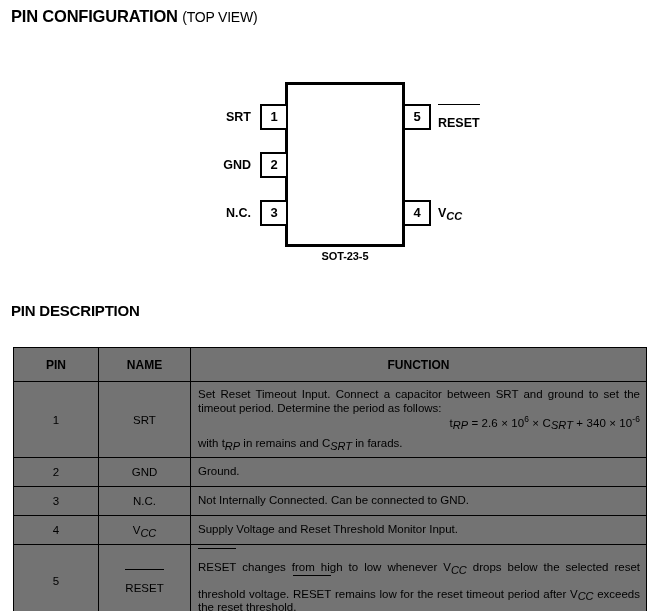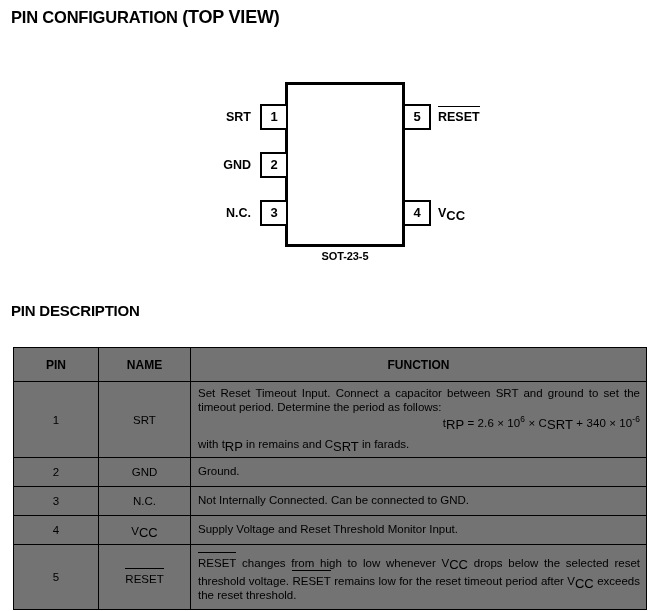--- a/index.html
+++ b/index.html
@@ -22,22 +22,22 @@
     font-weight: bold;
     letter-spacing: -0.2px;
     white-space: nowrap;
   }
   #pin-config-heading {
     left: 11px;
     top: 7px;
     font-size: 16.5px;
   }
   #pin-config-heading .sub {
-    font-weight: bold;
-    font-size: 18px;
+    font-weight: normal;
+    font-size: 14px;
     margin-top: 37px;
   }
   #pin-desc-heading {
     left: 11px;
     top: 302px;
     font-size: 15px;
   }
 
   
   #package-diagram {
@@ -92,21 +92,21 @@
   .pin-label-right {
     left: 438px;
     text-align: left;
   }
   #label-srt  { top: 44px; }
   #label-gnd  { top: 92px; }
   #label-nc   { top: 140px; }
   #label-reset{ top: 44px; }
   #label-vcc  { top: 140px; }
 
-  .ovl { border-top: 1.6px solid #000; padding-top: 4px; display: inline-block; line-height: 1.05; }
+  .ovl { border-top: 1.6px solid #000; padding-top: 12px; display: inline-block; line-height: 1.05; }
 
   #package-name {
     position: absolute;
     left: 285px;
     top: 190px;
     width: 120px;
     text-align: center;
     font-size: 11px;
     font-weight: bold;
     letter-spacing: -0.1px;
@@ -148,21 +148,21 @@
     padding: 3px 6px 3px 7px !important;
     line-height: 13.6px;
     font-size: 11.6px;
   }
   .cell-func.nojustify { text-align: left; margin-top: 41px; }
 
   .r1 { height: 76px; }
   .r2, .r3, .r4 { height: 29px; }
   .r5 { height: 65px; }
 
-  sub { font-size: 13px; vertical-align: baseline; position: relative; top: 2.5px; }
+  sub { font-size: 11px; vertical-align: baseline; position: relative; top: 2.5px; font-style: italic; }
   sup { font-size: 8.4px; vertical-align: baseline; position: relative; top: -5px; }
 
   .formula {
     display: block;
     text-align: right;
     margin: 1px 0 6px 0;
     white-space: nowrap;
   }
   .eq-line { letter-spacing: 0.1px; }
 </style>

